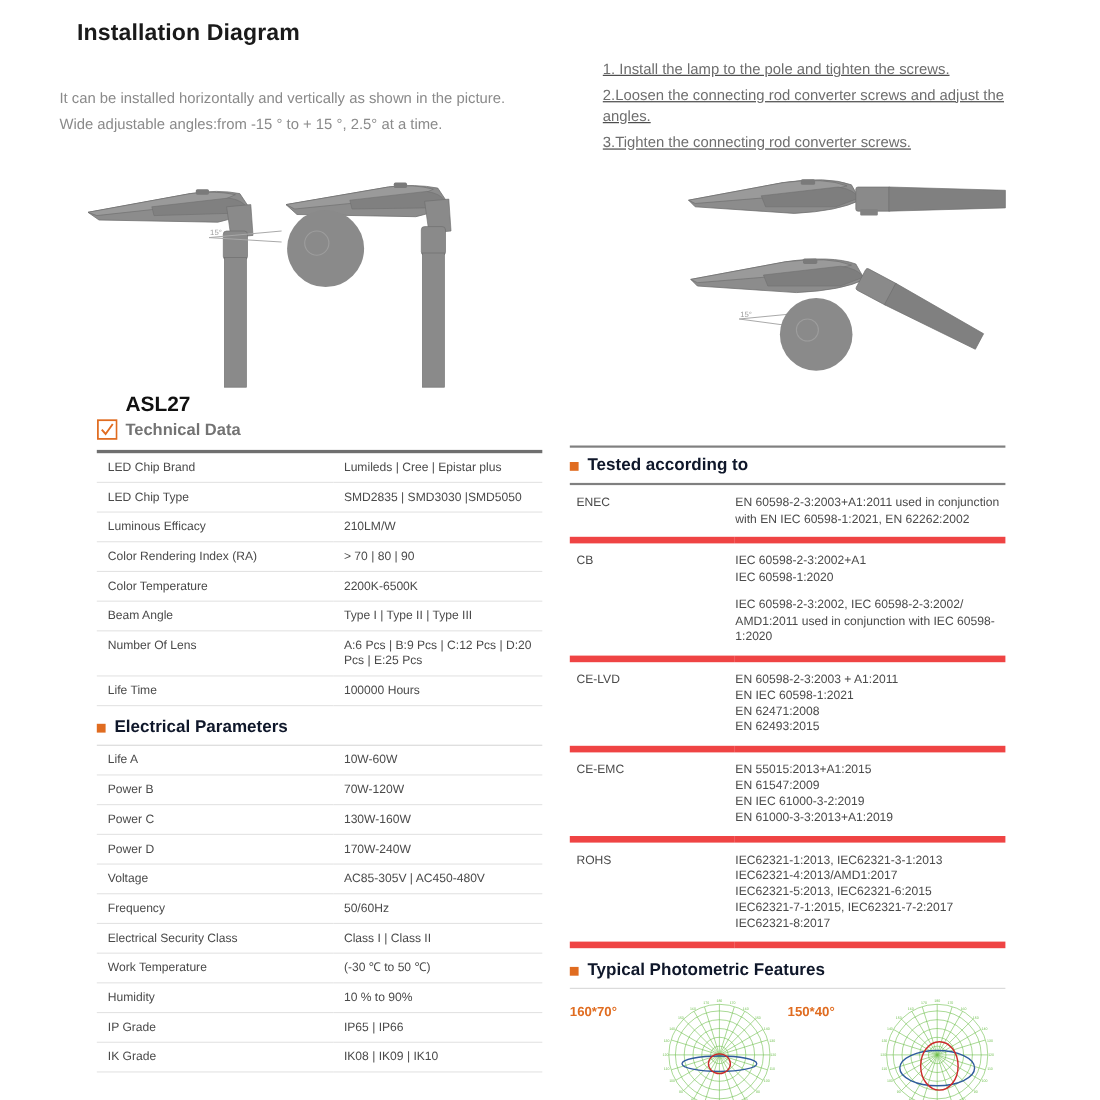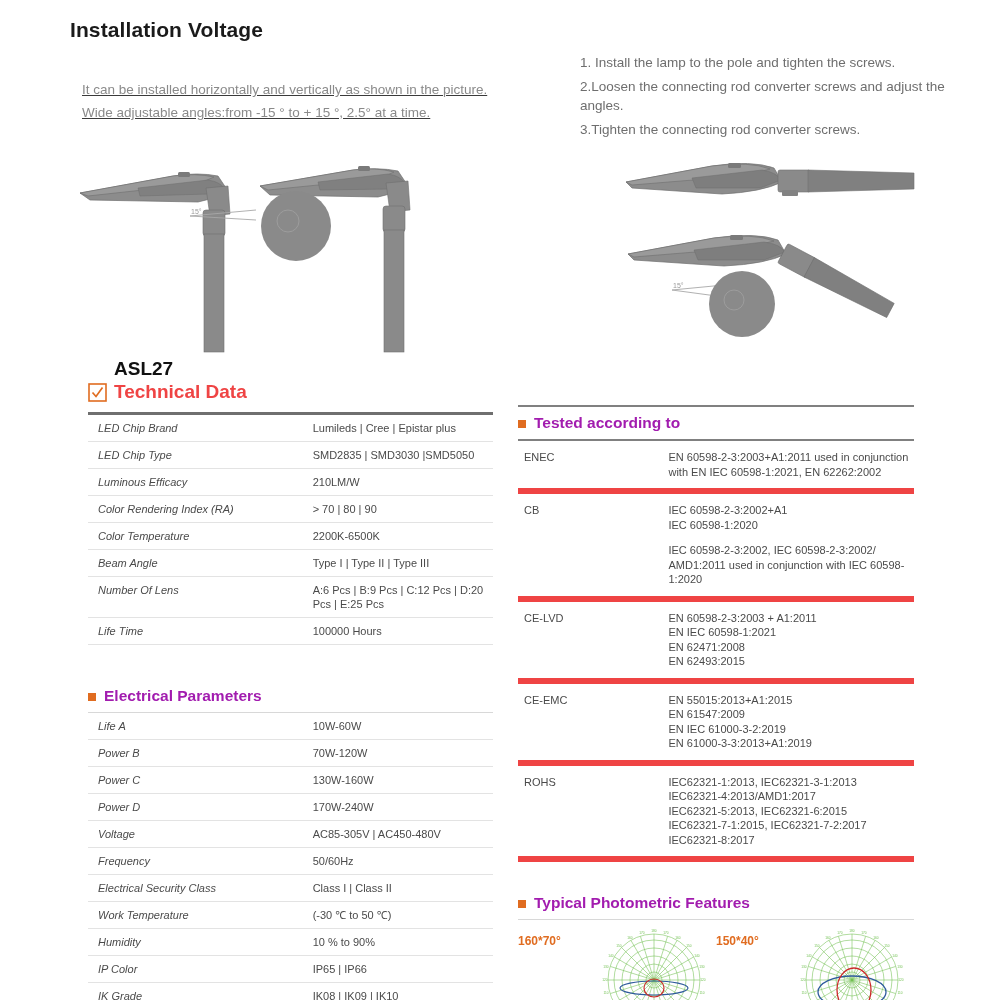--- a/index.html
+++ b/index.html
@@ -12,29 +12,28 @@
     overflow: hidden;
   }
 
   
   .page-title {
     position: absolute; left: 70px; top: 18px;
     font-size: 21px; font-weight: bold; color: #1a1a1a;
     letter-spacing: .1px;
   }
   .subtitle-block {
-    position: absolute; left: 82px; top: 78px;
+    position: absolute; left: 54px; top: 78px;
     width: 480px;
-    text-decoration: underline;
   }
   .subtitle-line {
     font-size: 13.5px; color: #8a8a8a; line-height: 23px;
   }
   .steps-block {
-    position: absolute; left: 580px; top: 53px; width: 400px;
+    position: absolute; left: 548px; top: 53px; width: 400px; text-decoration: underline;
   }
   .step-line {
     font-size: 13.5px; color: #6e6e6e; line-height: 19.5px;
     margin-bottom: 4px;
   }
 
   
   .illo { position: absolute; }
   #illo-left  { left: 78px; top: 158px; }
   #illo-right { left: 592px; top: 152px; }
@@ -45,44 +44,43 @@
 
   .model-name {
     font-size: 19px; font-weight: bold; color: #111;
     margin-left: 26px; line-height: 22px;
   }
   .tech-head {
     display: flex; align-items: center; gap: 7px;
     margin-top: 1px; margin-bottom: 9px;
   }
   .checkbox-icon { width: 19px; height: 19px; flex: 0 0 19px; }
-  .tech-head-label { font-size: 19px; font-weight: bold; color: #ef4444; }
+  .tech-head-label { font-size: 15px; font-weight: bold; color: #737373; }
 
   .sec-head {
     display: flex; align-items: center; gap: 8px;
     margin-bottom: 7px;
-    margin-top: 32px;
   }
   .sq-bullet {
     width: 8px; height: 8px; background: #e06c20; flex: 0 0 8px;
     margin-top: 2px;
   }
-  .sec-head-label { font-size: 15.5px; font-weight: bold; color: #a21caf; }
+  .sec-head-label { font-size: 15.5px; font-weight: bold; color: #0f172a; }
 
   .rule-top { height: 3px; background: #6f6f6f; width: 100%; }
   .rule-thin { height: 1px; background: #d8d8d8; width: 100%; }
   .rule-mid { height: 2px; background: #808080; width: 100%; }
 
   table.spec { width: 100%; border-collapse: collapse; table-layout: fixed; }
   table.spec td {
     font-size: 11px; color: #4a4a4a; padding: 6px 0 6px 10px;
     border-bottom: 1px solid #e3e3e3; vertical-align: top;
     line-height: 14px;
   }
-  table.spec td.k { width: 53%; font-style: italic; }
+  table.spec td.k { width: 53%; }
   table.spec td.v { width: 47%; }
 
   
   table.cert { width: 100%; border-collapse: collapse; table-layout: fixed; }
   table.cert td {
     font-size: 11px; color: #4a4a4a; vertical-align: top;
     padding: 9px 0 9px 0; border-bottom: 6px solid #ef4444;
     line-height: 14.5px;
   }
   table.cert td.k { width: 38%; padding-left: 6px; }
@@ -94,21 +92,21 @@
   .photo-row { display: flex; align-items: flex-start; margin-top: 8px; }
   .photo-cell { display: flex; align-items: flex-start; width: 50%; }
   .photo-label {
     font-size: 12px; color: #e06c20; font-weight: bold;
     margin-top: 6px; width: 82px; flex: 0 0 82px;
   }
 </style>
 </head>
 <body>
 
-<div class="page-title">Installation Voltage</div>
+<div class="page-title">Installation Diagram</div>
 
 <div class="subtitle-block">
   <div class="subtitle-line">It can be installed horizontally and vertically as shown in the picture.</div>
   <div class="subtitle-line">Wide adjustable angles:from -15 ° to + 15 °, 2.5° at a time.</div>
 </div>
 
 <div class="steps-block">
   <div class="step-line">1. Install the lamp to the pole and tighten the screws.</div>
   <div class="step-line">2.Loosen the connecting rod converter screws and adjust the angles.</div>
   <div class="step-line">3.Tighten the connecting rod converter screws.</div>
@@ -259,21 +257,21 @@
         </tr>
       <tr>
           <td class="k">Work Temperature</td>
           <td class="v">(-30 ℃ to 50 ℃)</td>
         </tr>
       <tr>
           <td class="k">Humidity</td>
           <td class="v">10 % to 90%</td>
         </tr>
       <tr>
-          <td class="k">IP Color</td>
+          <td class="k">IP Grade</td>
           <td class="v">IP65 | IP66</td>
         </tr>
       <tr>
           <td class="k">IK Grade</td>
           <td class="v">IK08 | IK09 | IK10</td>
         </tr>
 
     </tbody>
   </table>
 </div>

